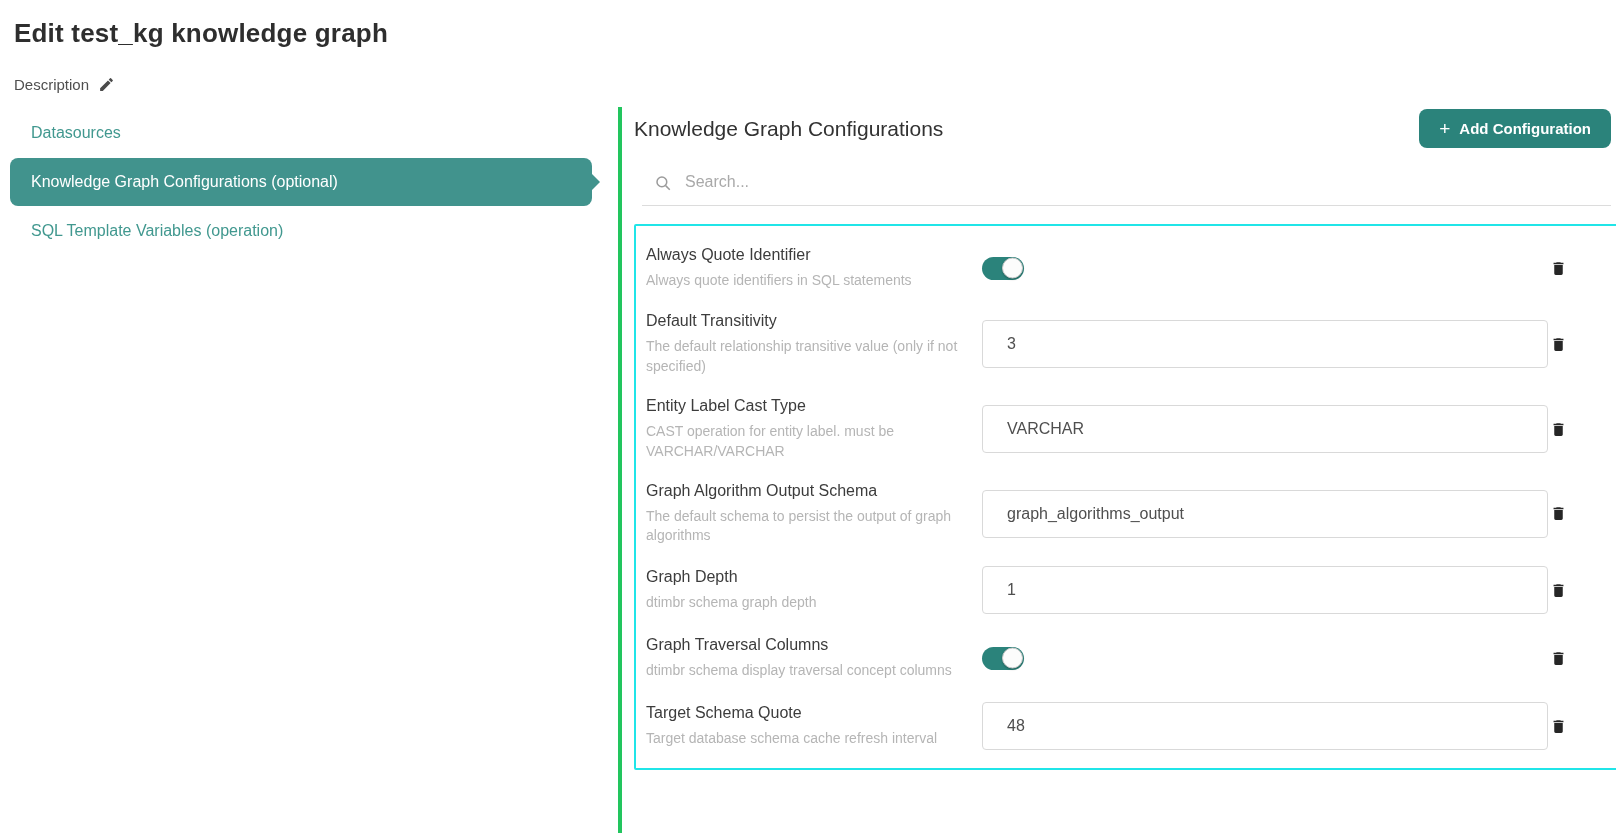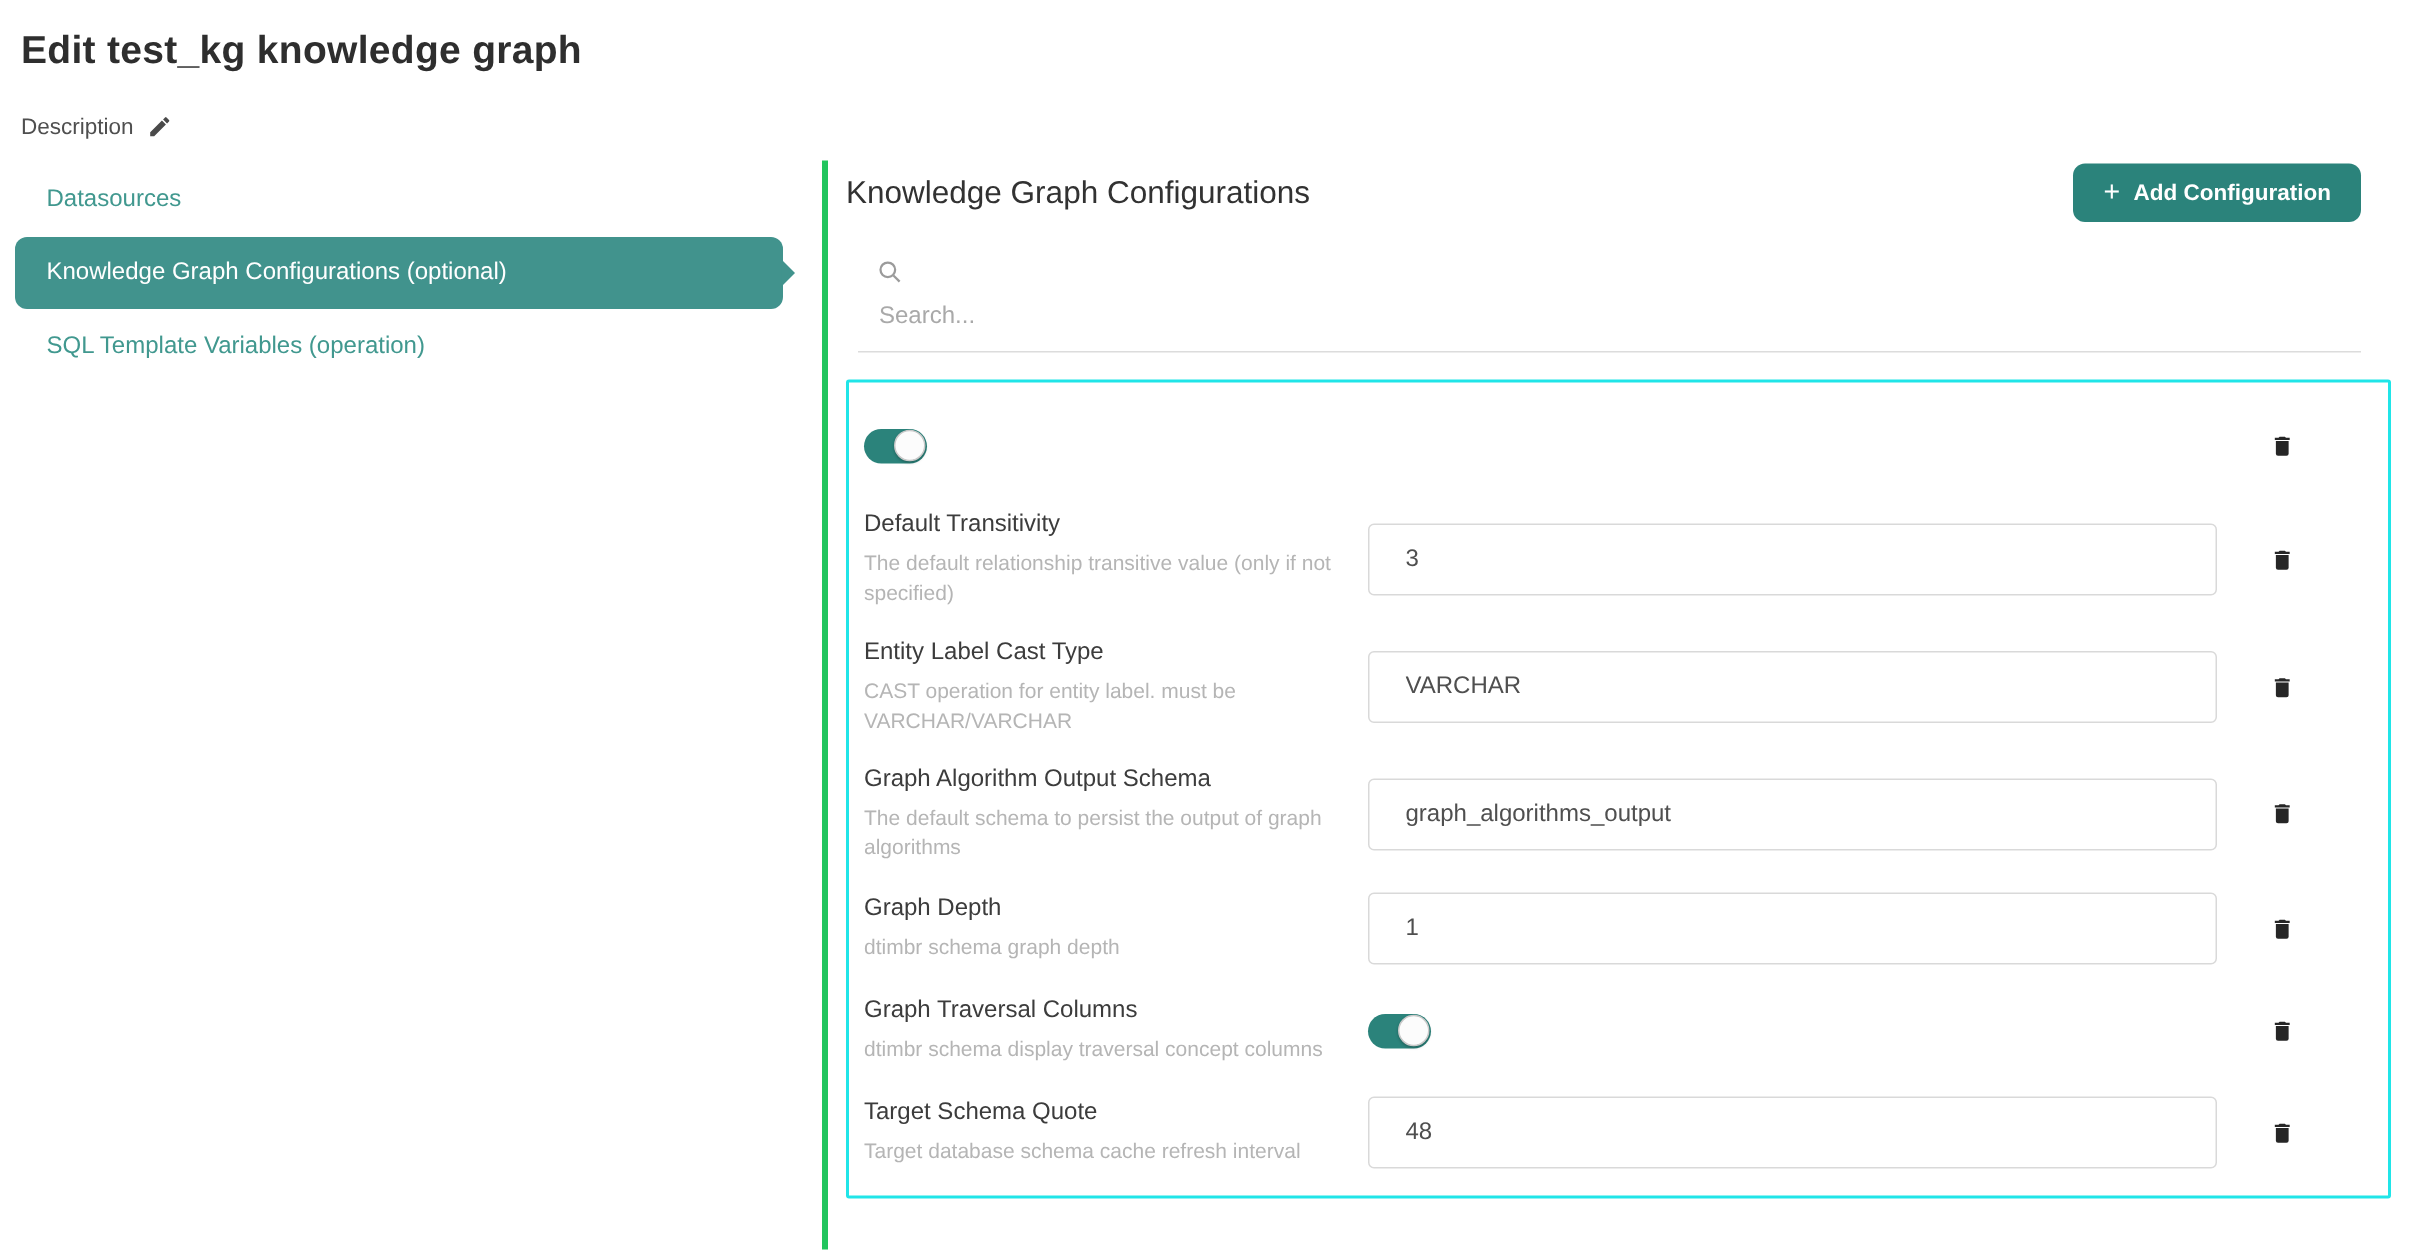--- a/index.html
+++ b/index.html
@@ -21,21 +21,21 @@
     display: flex; align-items: center; gap: 9px;
     margin: 27px 0 0 14px;
     font-size: 15px; color: #4f4f4f;
   }
   .edit-icon-btn { background: none; border: none; padding: 0; cursor: pointer; display: flex; align-items: center; }
   .edit-icon-btn svg { width: 17px; height: 17px; fill: #4a4a4a; }
 
   
   .content { display: flex; align-items: stretch; margin-top: 14px; height: 726px; }
 
-  .sidebar { width: 548px; flex-shrink: 0; padding-top: 4px; }
+  .sidebar { width: 618px; flex-shrink: 0; padding-top: 4px; }
   .sidebar-item {
     font-size: 16px; color: #41988F; cursor: pointer;
     padding: 13px 20px 13px 31px;
   }
   .sidebar-item.selected {
     background: #41938D; color: #ffffff;
     margin: 3px 26px 3px 10px;
     padding: 15px 20px 15px 21px;
     border-radius: 8px; position: relative; font-weight: 400;
   }
@@ -53,25 +53,24 @@
   .add-btn {
     display: flex; align-items: center; gap: 9px;
     background: #2B837B; color: #ffffff;
     border: none; border-radius: 8px;
     padding: 11px 20px; font-size: 15px; font-weight: 600;
     font-family: inherit; cursor: pointer;
   }
   .add-btn .plus { font-size: 19px; font-weight: 400; line-height: 0.9; }
 
   .search-row {
-    display: flex; align-items: flex-start; gap: 11px;
+    display: flex; align-items: flex-end; gap: 11px;
     margin: 16px 20px 0 8px;
     padding: 8px 0 13px 12px;
     border-bottom: 1px solid #dcdcdc;
-    flex-direction: column;
   }
   .search-row svg { width: 18px; height: 18px; stroke: #9b9b9b; fill: none; stroke-width: 2; flex-shrink: 0; }
   .search-input {
     border: none; outline: none; flex: 1;
     font-size: 16px; color: #555; font-family: inherit; background: transparent;
   }
   .search-input::placeholder { color: #a9a9a9; }
 
   
   .config-panel {
@@ -150,20 +149,24 @@
             <circle cx="10.5" cy="10.5" r="6.5"></circle>
             <line x1="15.5" y1="15.5" x2="21" y2="21"></line>
           </svg>
       </span>
       <input class="search-input" type="text" placeholder="Search..." style="">
     </div>
 
     <div class="config-panel">
 
       <div class="config-row">
+        <div class="config-label">
+          <div class="config-name">Always Quote Identifier</div>
+          <div class="config-desc">Always quote identifiers in SQL statements</div>
+        </div>
         <div class="config-control">
           <button class="toggle on">
               <span class="knob"></span>
             </button>
         </div>
         <button class="trash-btn">
           <span style="display:flex;">
               <svg viewBox="0 0 24 24">
                 <path d="M6 19a2 2 0 0 0 2 2h8a2 2 0 0 0 2-2V7H6v12zM19 4h-3.5l-1-1h-5l-1 1H5v2h14V4z"></path>
               </svg>

